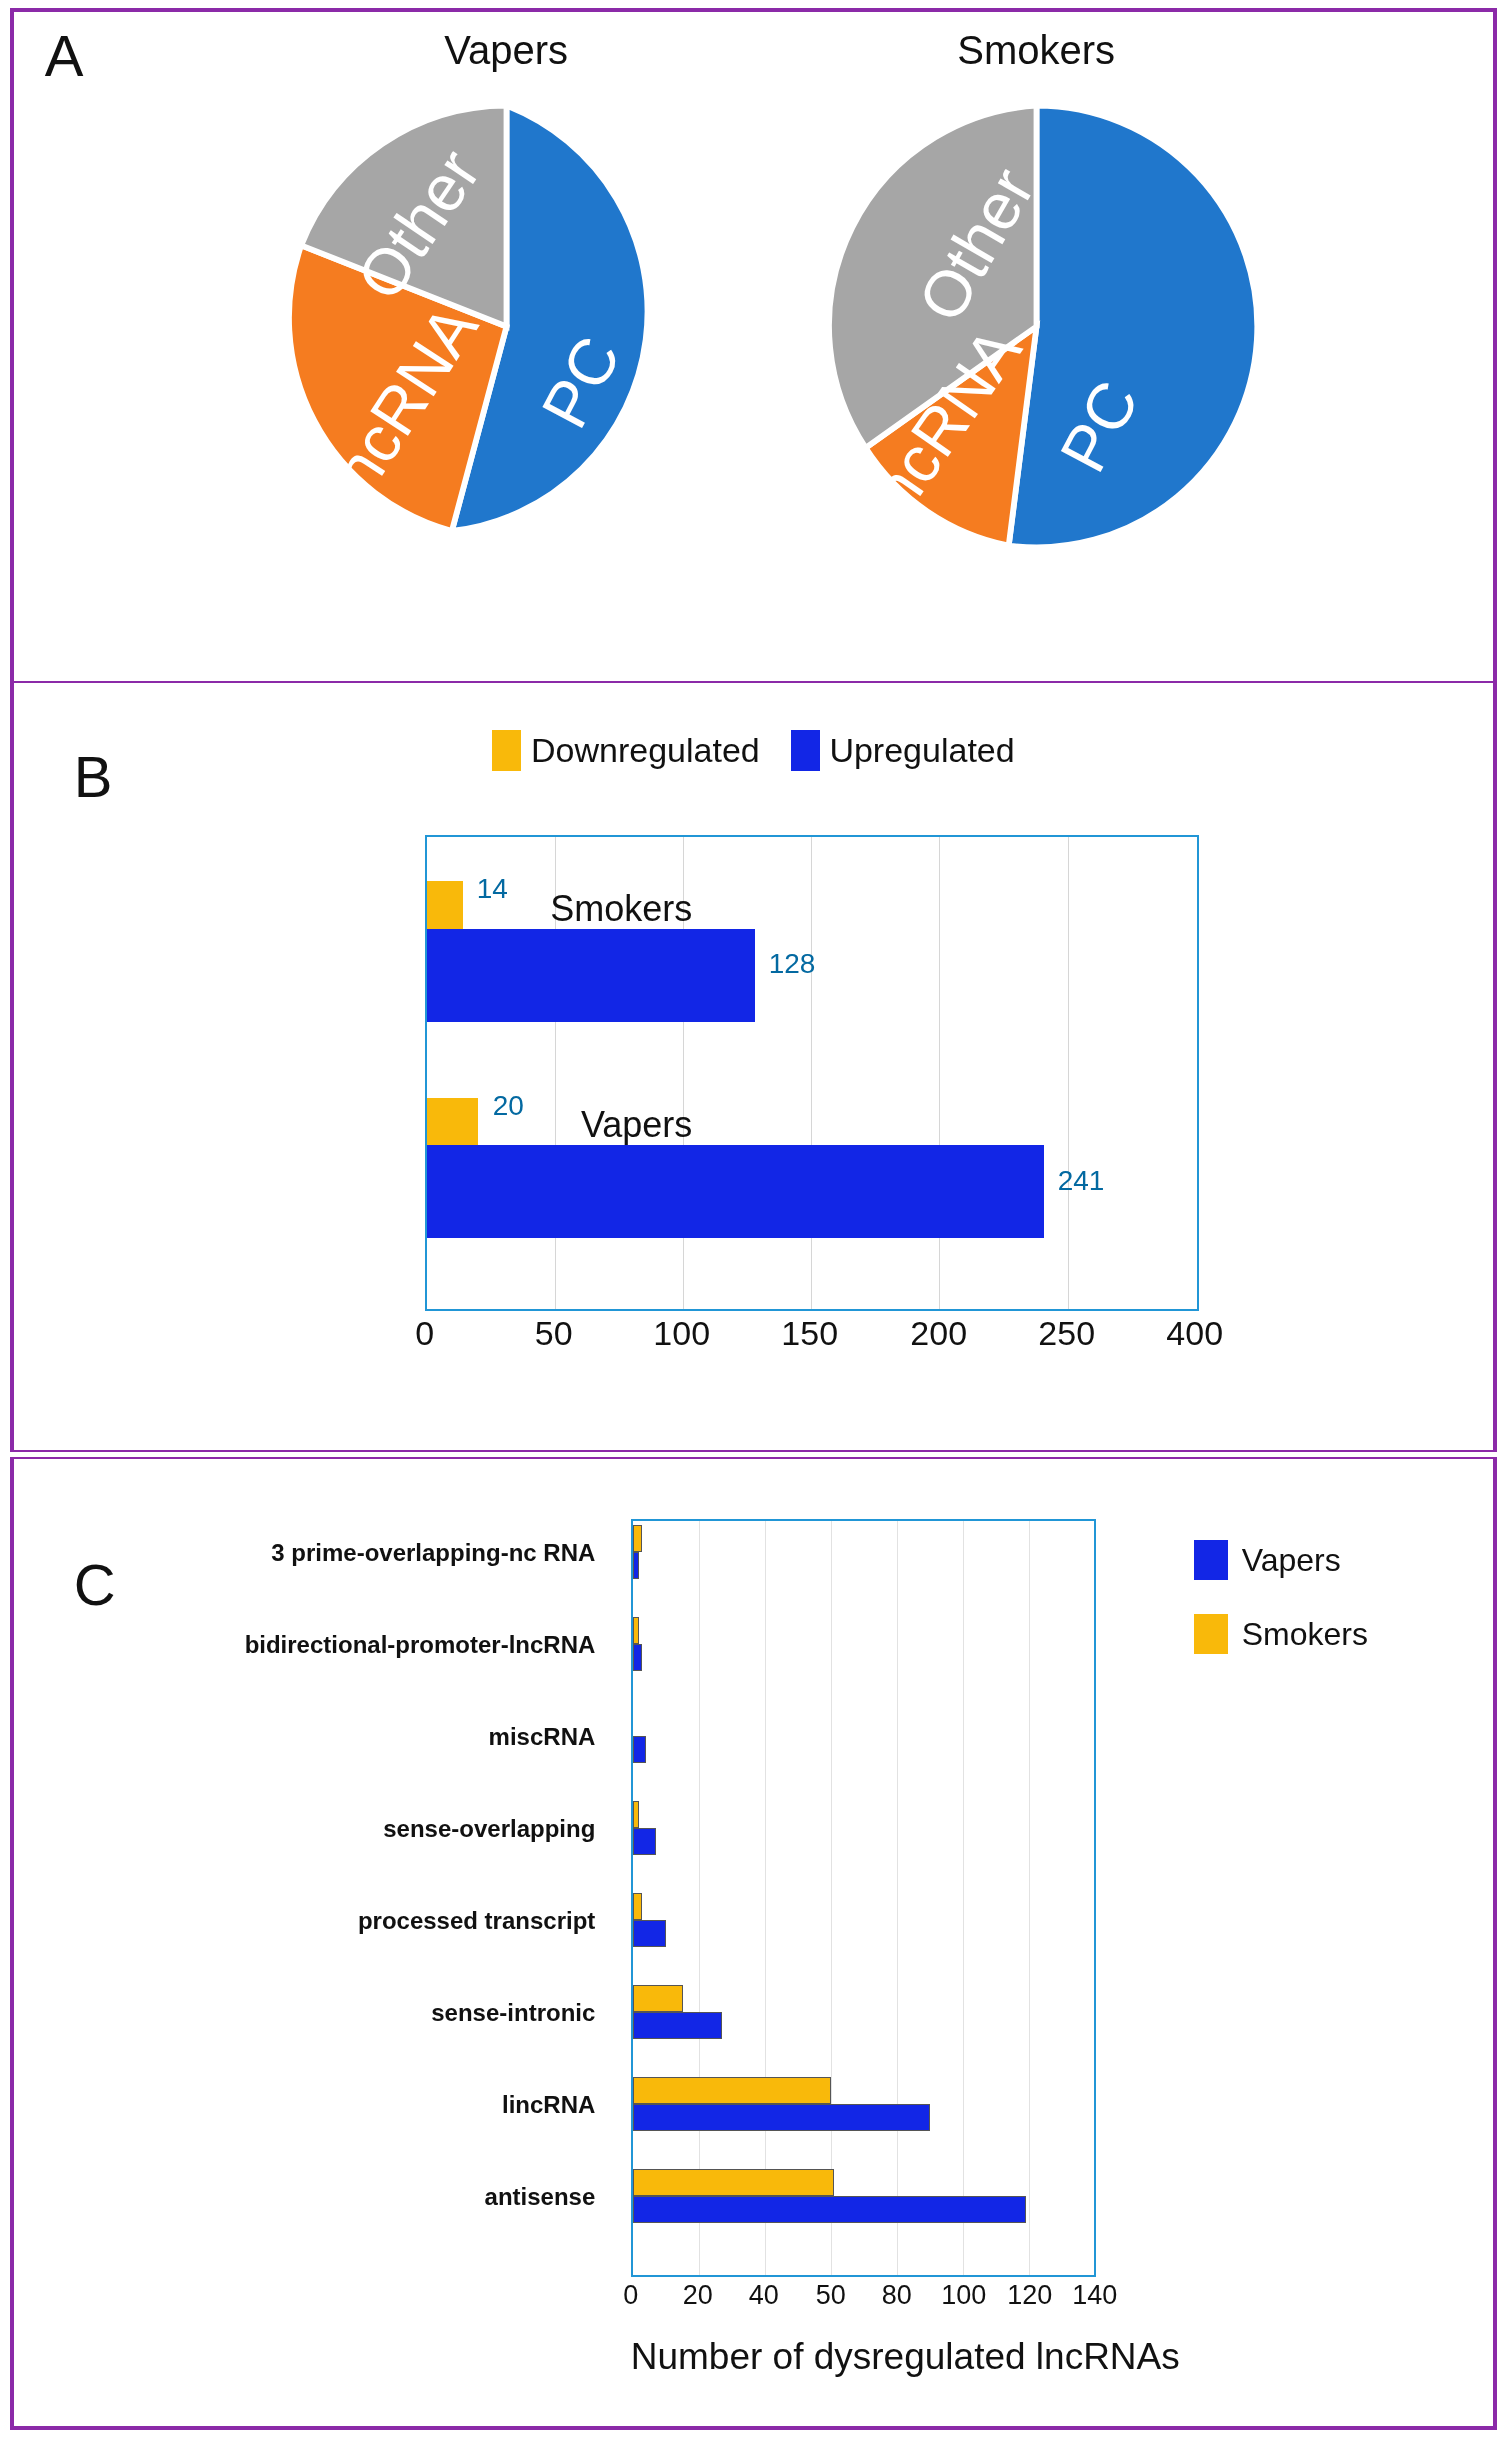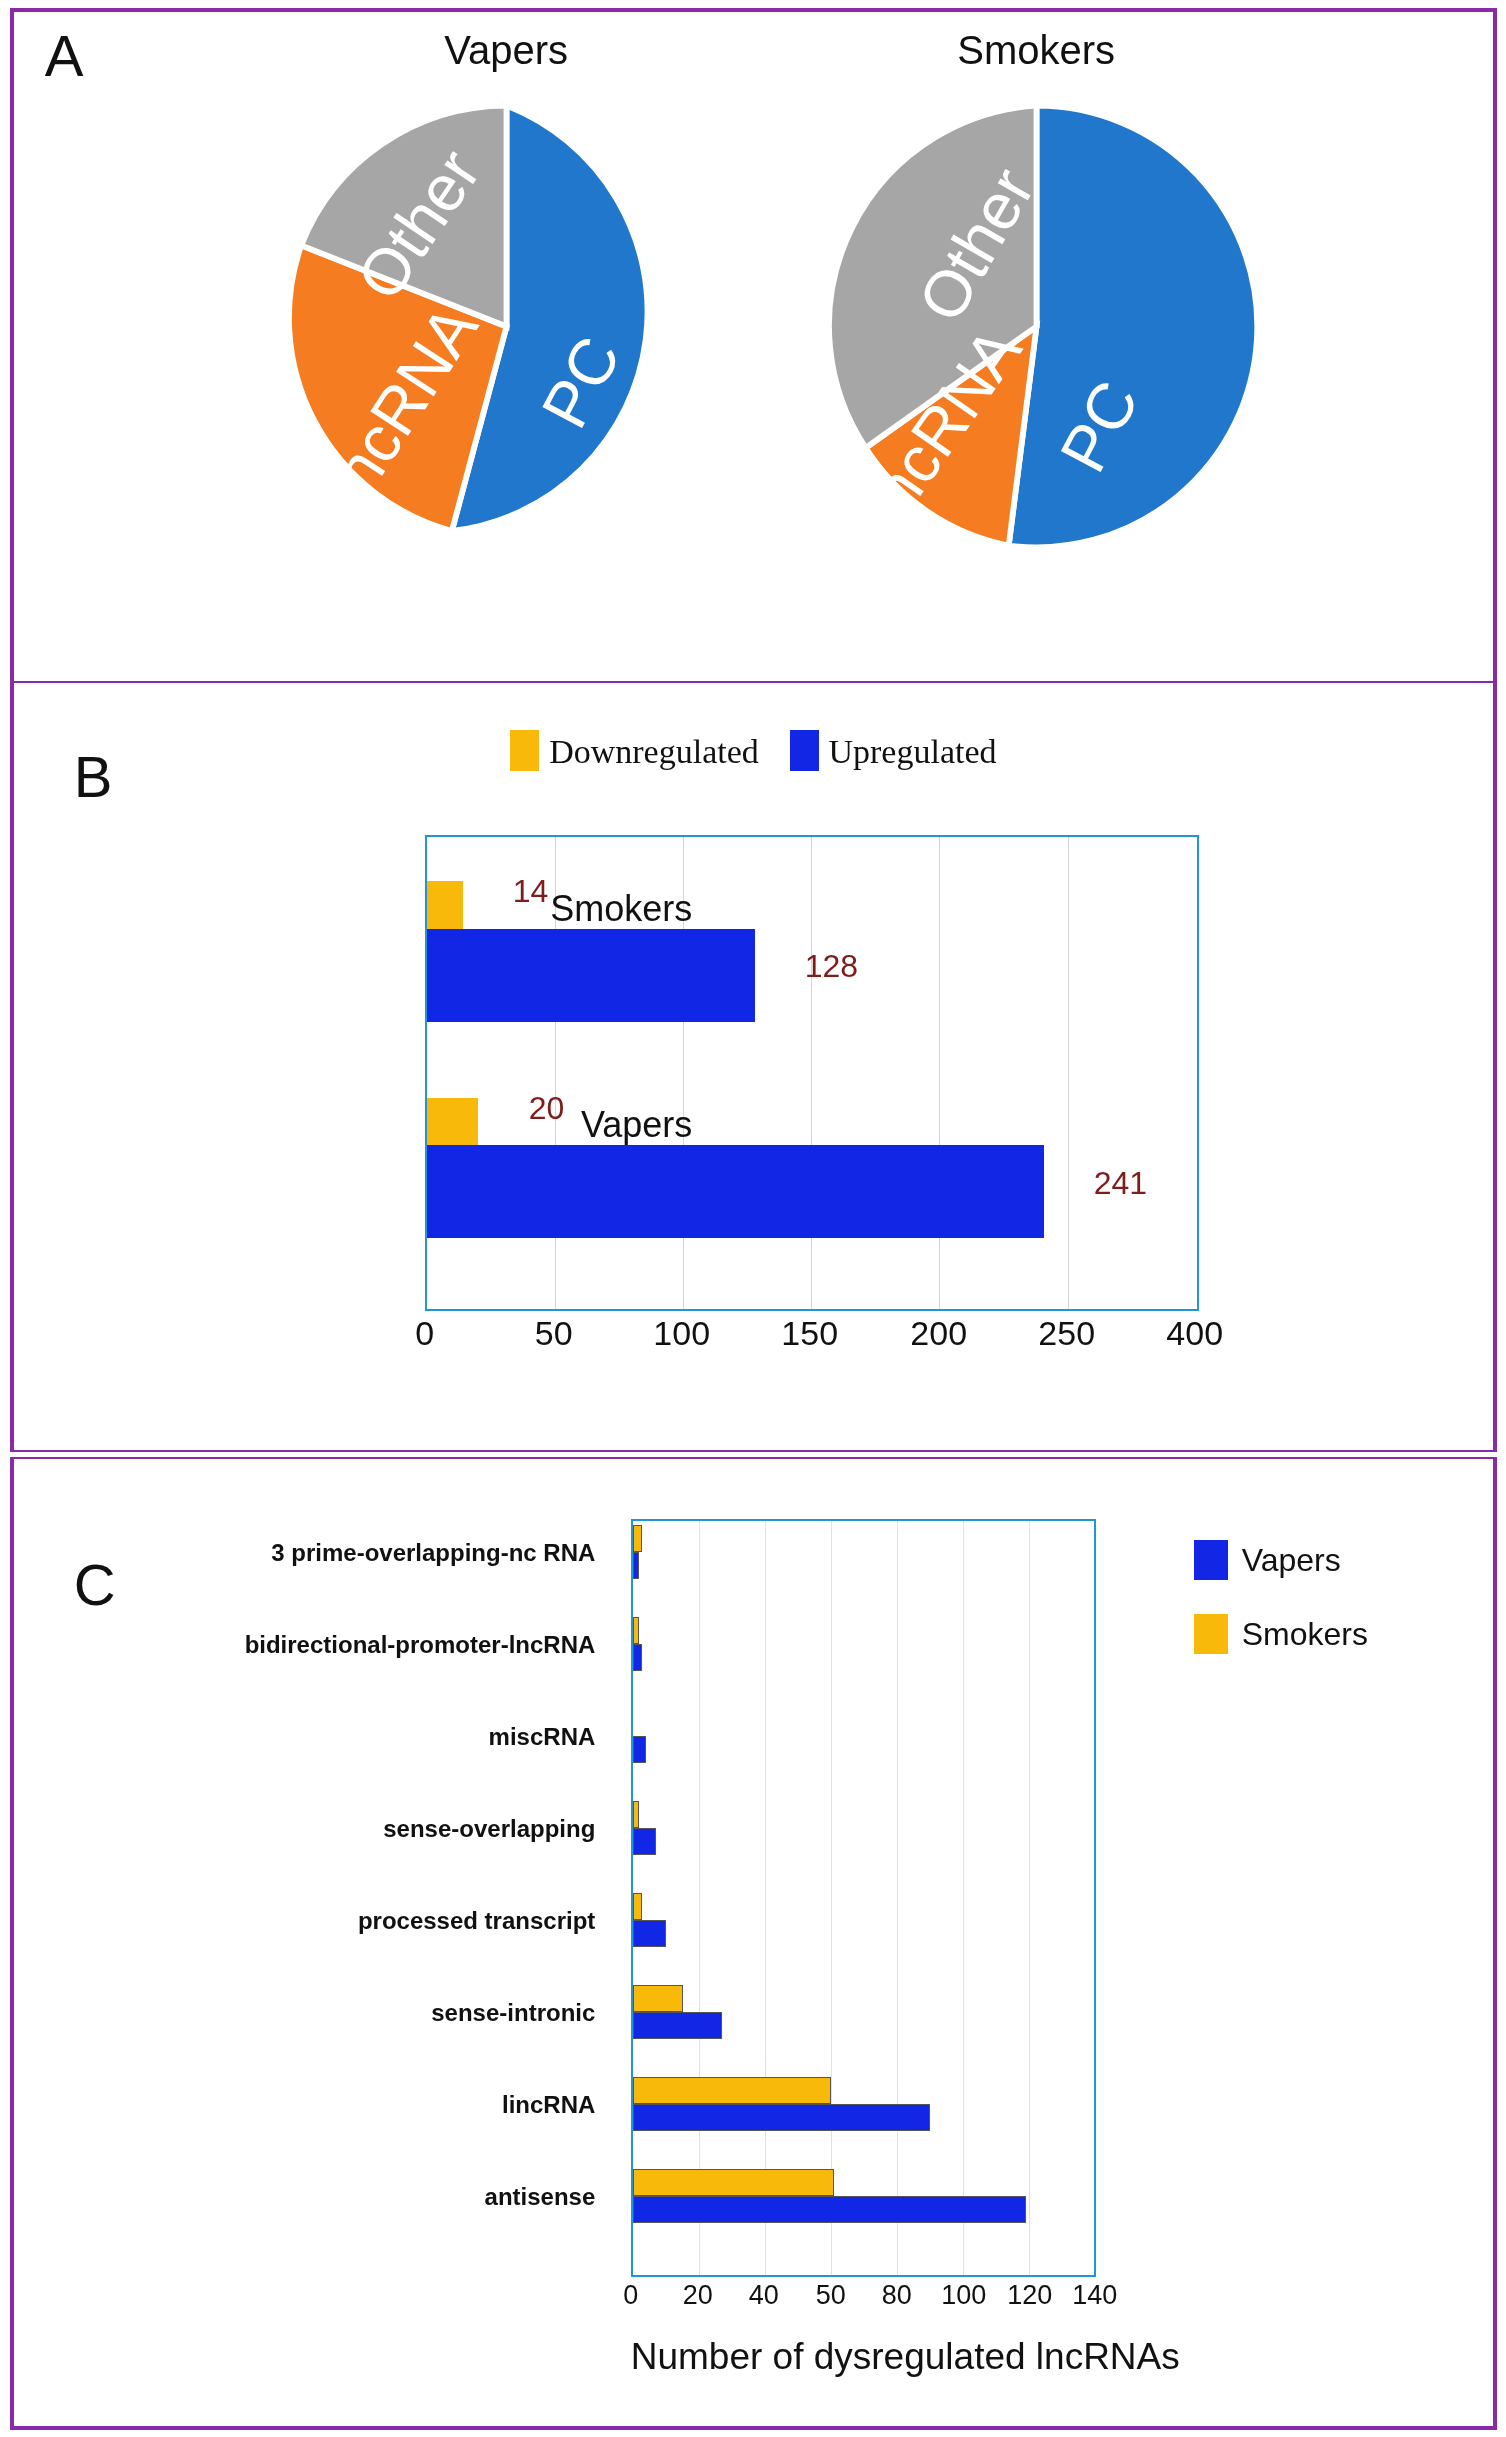--- a/index.html
+++ b/index.html
@@ -32,34 +32,34 @@
   .slice-label{
     fill:#ffffff;font-size:56px;font-family:"Liberation Sans",sans-serif;
     text-anchor:middle;dominant-baseline:middle;
   }
 
   
   #b-legend{
     position:absolute;top:47px;left:0;right:0;
     display:flex;justify-content:center;align-items:center;gap:31px;
   }
-  .legend-item{display:flex;align-items:flex-end;gap:9.7px;font-family:Liberation Serif, serif;}
+  .legend-item{display:flex;align-items:center;gap:9.7px;}
   .legend-swatch{width:29px;height:41px;display:block;}
   .legend-text{font-size:34px;color:#111;white-space:nowrap;}
 
   #b-plot{
     position:absolute;left:411px;top:152px;width:774px;height:476px;
     border:2.7px solid #2196d6;box-sizing:border-box;background:#fff;
   }
   .vgrid{position:absolute;top:0;bottom:0;width:1.1px;background:#d6d6d6;}
   .b-bar{position:absolute;left:0;}
   .b-bar.down{background:#F9B90A;}
   .b-bar.up{background:#1226E6;}
   .b-value{
-    position:absolute;font-size:32px;color:#7f1d1d;white-space:nowrap;margin-left:36px;
+    position:absolute;font-size:28px;color:#0369a1;white-space:nowrap;
   }
   .b-cat{
     position:absolute;right:801px;font-size:36px;color:#111;white-space:nowrap;
     text-align:right;
   }
   #b-ticks{position:absolute;left:411px;top:631px;width:774px;height:54px;}
   .b-tick{
     position:absolute;top:0;font-size:34px;color:#111;
     transform:translateX(-50%);white-space:nowrap;
   }

